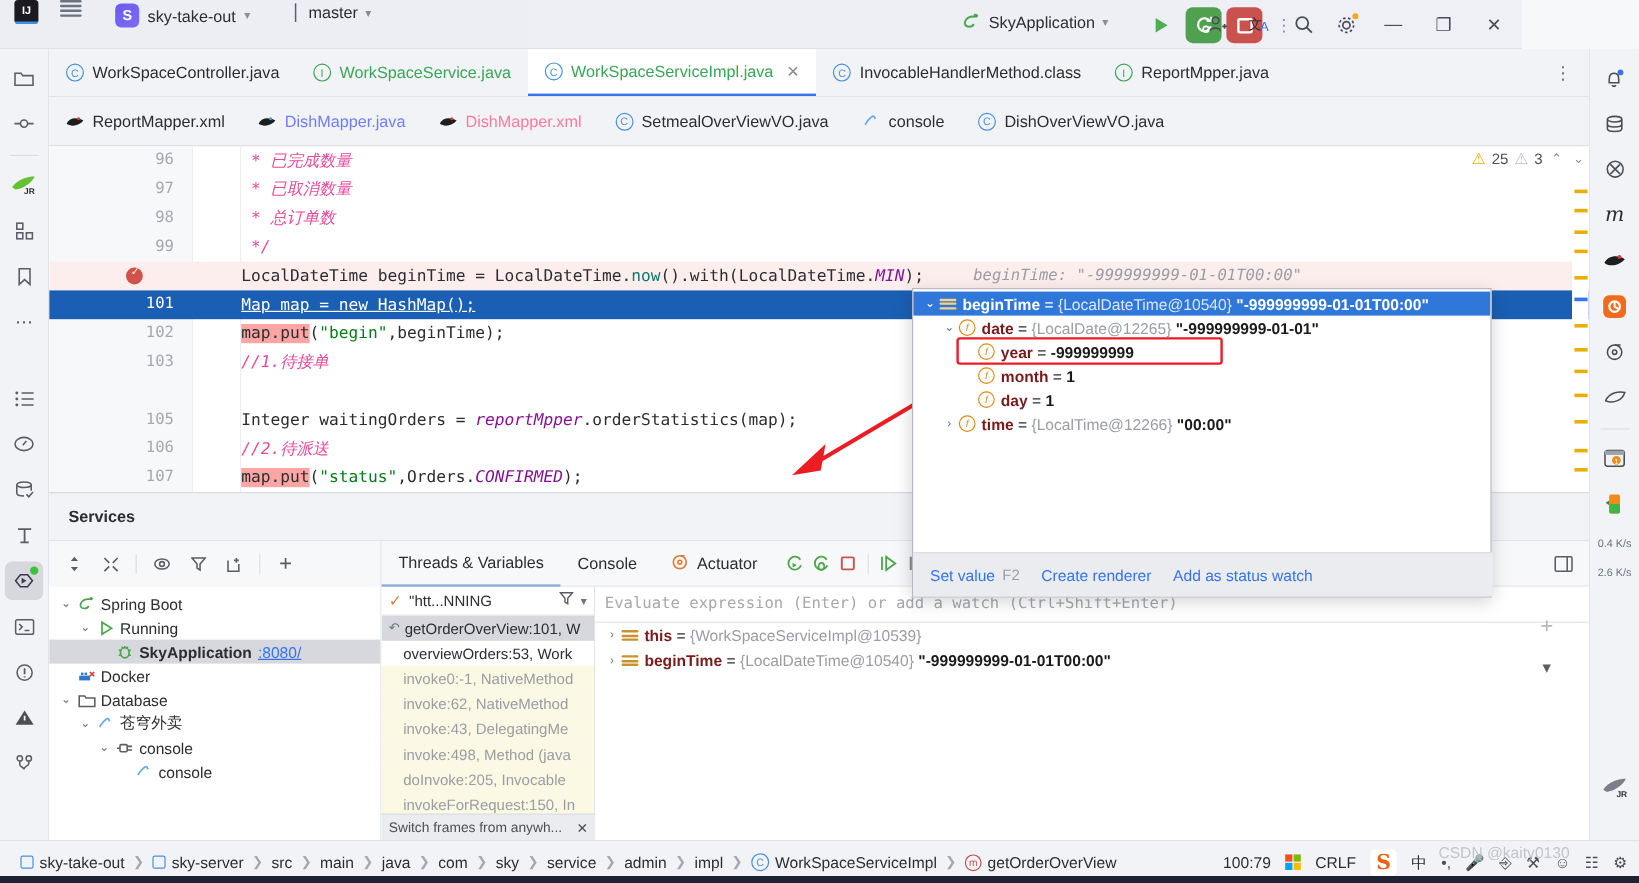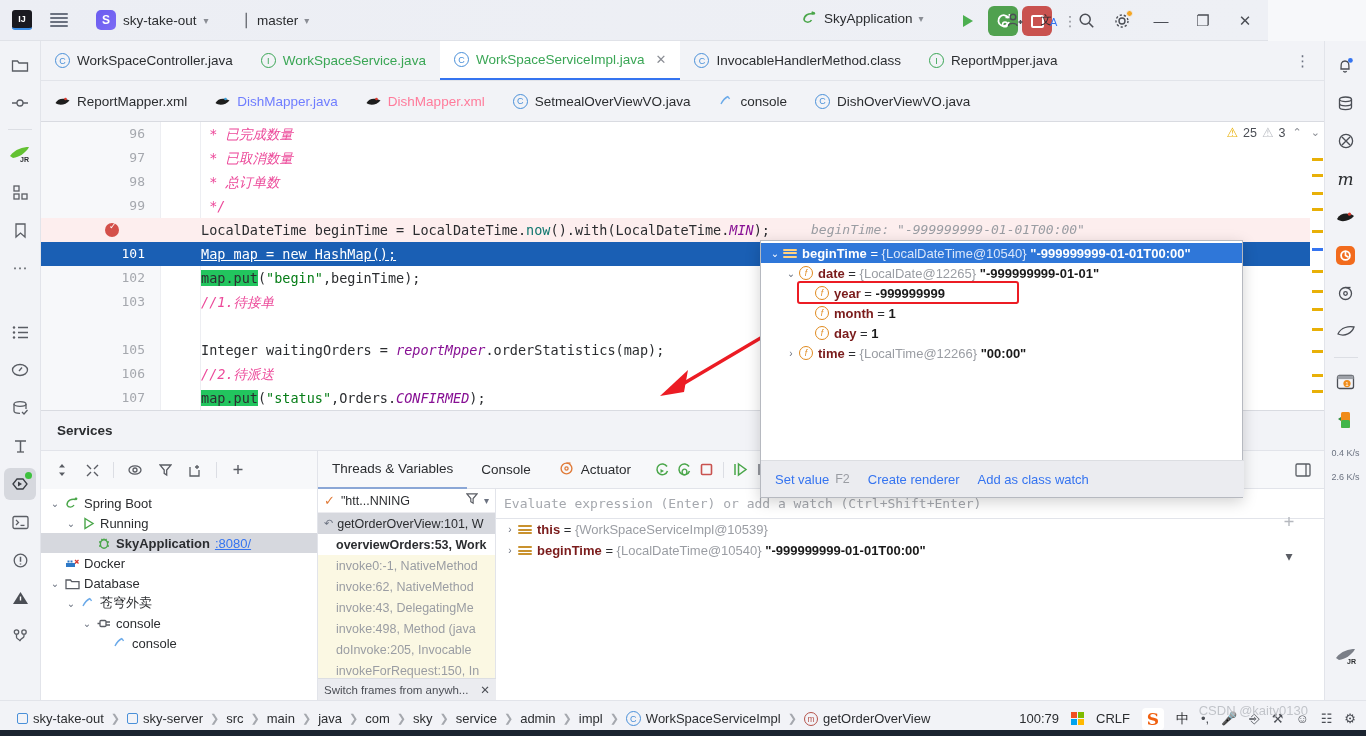--- a/index.html
+++ b/index.html
@@ -10,21 +10,21 @@
     background: #f7f8fa;
     color: #2b2d30;
     overflow: hidden;
   }
   #app { position: relative; width: 1366px; height: 736px; }
 
   
   .titlebar {
     position: absolute; left: 0; top: 0; width: 1268px; height: 41px;
     background: linear-gradient(to right,#eceef4,#eef0f5);
-    display: flex; align-items: center;
+    display: flex; align-items: flex-start;
     border-bottom: 1px solid #e0e2e8;
   }
   .tb-logo {
     width: 20px; height: 20px; margin-left: 12px;
     background: #1a1a20; border-radius: 3px;
     color:#fff; font-size:9px; font-weight:bold;
     display:flex; align-items:center; justify-content:center;
     border-bottom:2px solid #3d8fe6;
   }
   .tb-burger { margin-left: 18px; width:18px; height:14px; display:flex; flex-direction:column; justify-content:space-between;}
@@ -149,21 +149,21 @@
   .code { position:absolute; left:160px; height:24px; line-height:24px;
           font-family:"DejaVu Sans Mono", monospace; font-size:13.5px; white-space:pre; }
   .row.sel .code { color:#ffffff;text-decoration:underline; }
   .bp-dot { position:absolute; left:64px; top:5px; width:14px;height:14px;border-radius:50%;
             background:#d4504a; }
   .bp-tick { position:absolute; left:68px; top:3px; color:#fff; font-size:9px; }
   .str { color:#067d17; }
   .cmt { color:#ec4899; font-style:italic; }
   .fld { color:#871094; font-style:italic; }
   .mth { color:#0f766e; }
-  .hl { background:#22c55e; }
+  .hl { background:#fca5a5; }
   .inline-hint { color:#9a9da3; font-style:italic; font-family:"DejaVu Sans Mono", monospace; font-size:13px;}
   .errstripe { position:absolute; right:0; top:0; width:14px; height:288px; background:#fff;}
   .stripe { position:absolute; right:1px; width:11px; height:3px; }
 
   
   .popup {
     position:absolute; left:760px; top:240px; width:483px; height:258px;
     background:#fff; border:1px solid #b6b9c0; box-shadow:0 4px 14px rgba(0,0,0,.18);
     z-index:40; font-size:13px;
   }
@@ -239,21 +239,21 @@
     position:absolute; left:318px; top:489px; width:178px; height:211px;
     background:#fff; border-right:1px solid #e2e4ea; overflow:hidden;
   }
   .thread-hdr { display:flex; align-items:center; height:24px; gap:6px; padding:0 6px;
                 border-bottom:1px solid #ececf0; font-size:12.5px;}
   .chk { color:#e07b39; font-size:13px; }
   .frow { height:21px; display:flex; align-items:center; padding-left:6px; font-size:12.5px;
           white-space:nowrap; overflow:hidden; cursor:pointer;}
   .frow.cur { background:#d6d8de; }
   .frow.lib { background:#fbf8e3; color:#9a9da3;}
-  .frow.bold { font-weight:bold; }
+  .frow.bold { font-weight:normal; }
   .fr-ret { color:#6b7280; margin-right:4px; font-size:11px;}
   .frames-foot {
     position:absolute; left:318px; top:678px; width:178px; height:22px;
     background:#ebecf0; border-top:1px solid #dcdee2; display:flex; align-items:center;
     padding:0 6px; font-size:11.5px; color:#4b4e55; justify-content:space-between;
   }
   
   .variables {
     position:absolute; left:496px; top:489px; width:828px; height:211px; background:#fff;
   }
@@ -771,21 +771,21 @@
         <span>&nbsp;</span>
         <span class="vval">"00:00"</span>
       </div>
 
     </div>
 
     <div class="pfooter">
       <span class="plink">Set value</span>
       <span class="pkey">F2</span>
       <span class="plink">Create renderer</span>
-      <span class="plink">Add as class watch</span>
+      <span class="plink">Add as status watch</span>
     </div>
   </div>
   <div class="hlbox"></div>
 
   <div class="services-hdr">
     <span>Services</span>
   </div>
 
   <div class="svc-toolbar">
     <span class="tbi">

